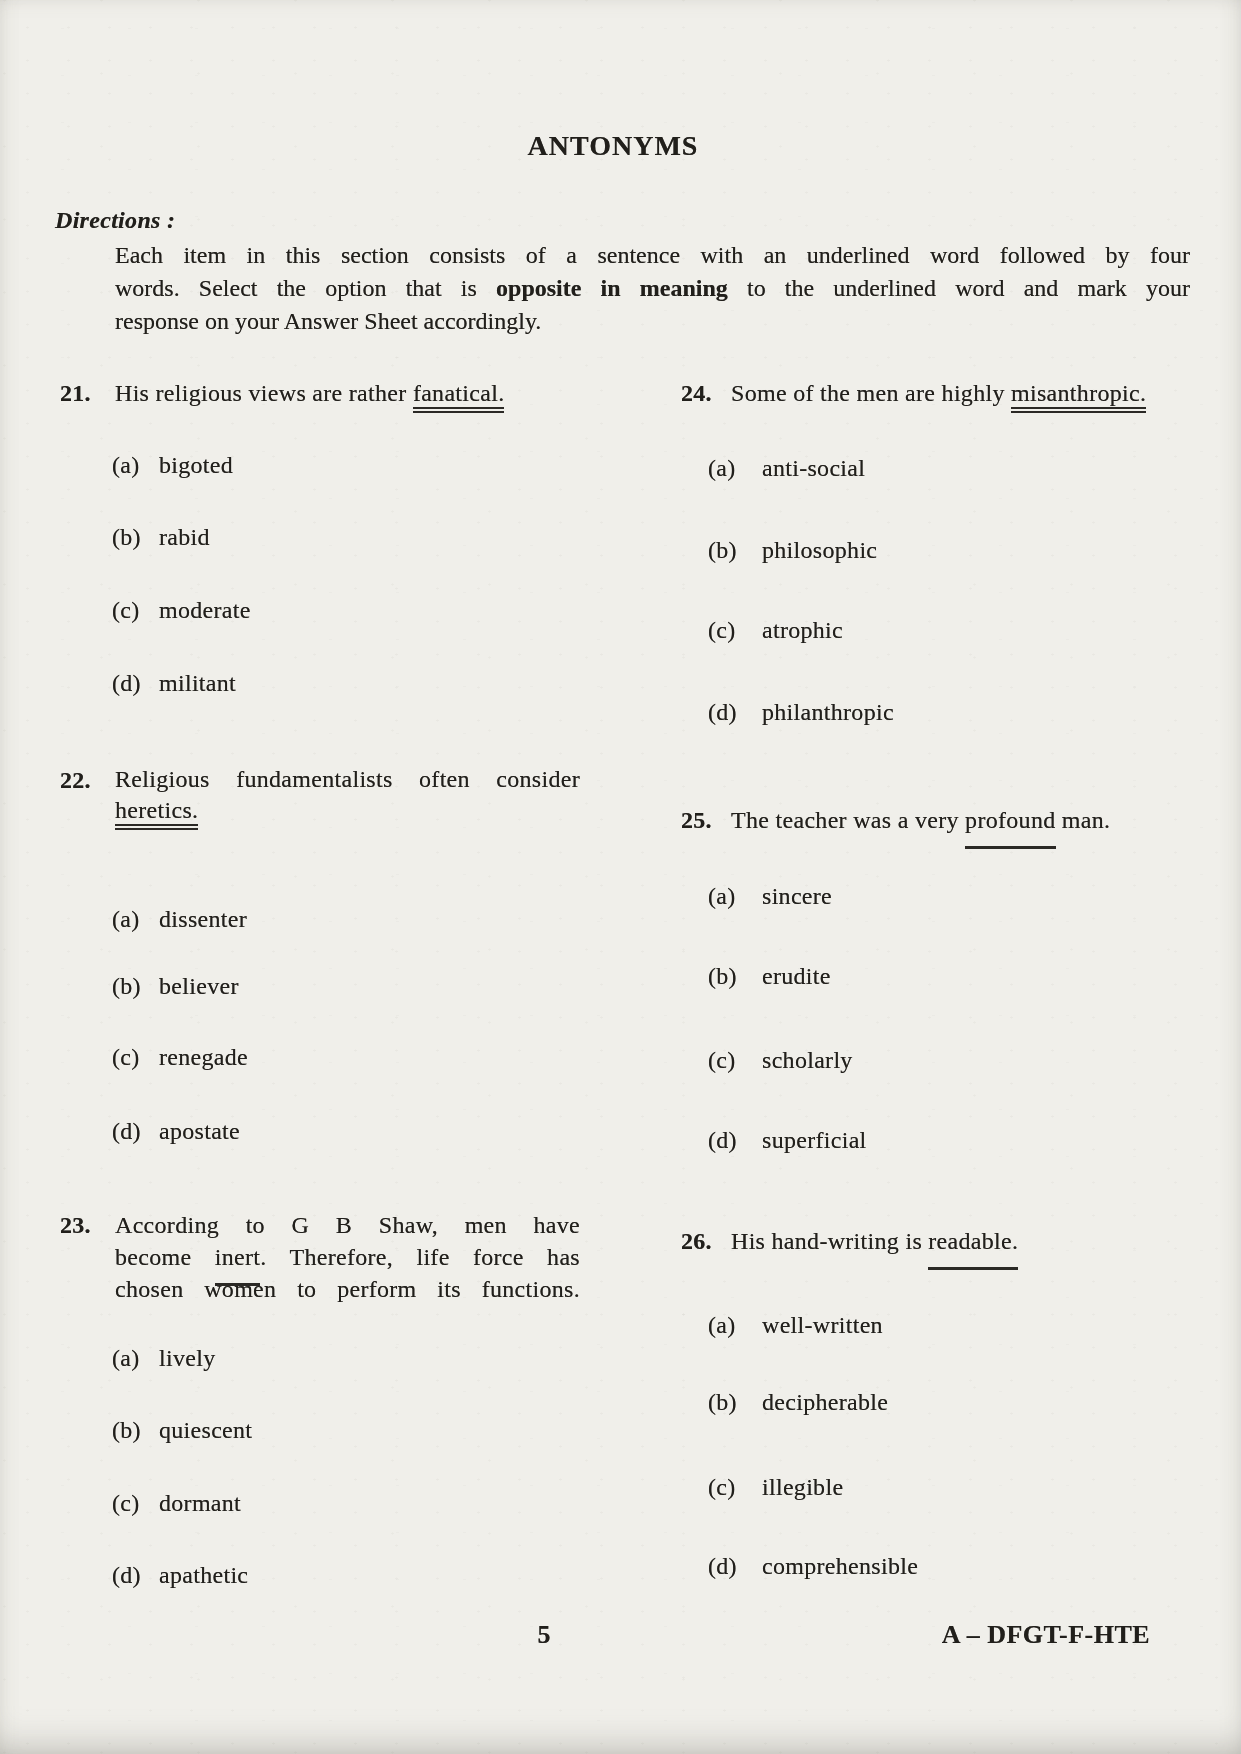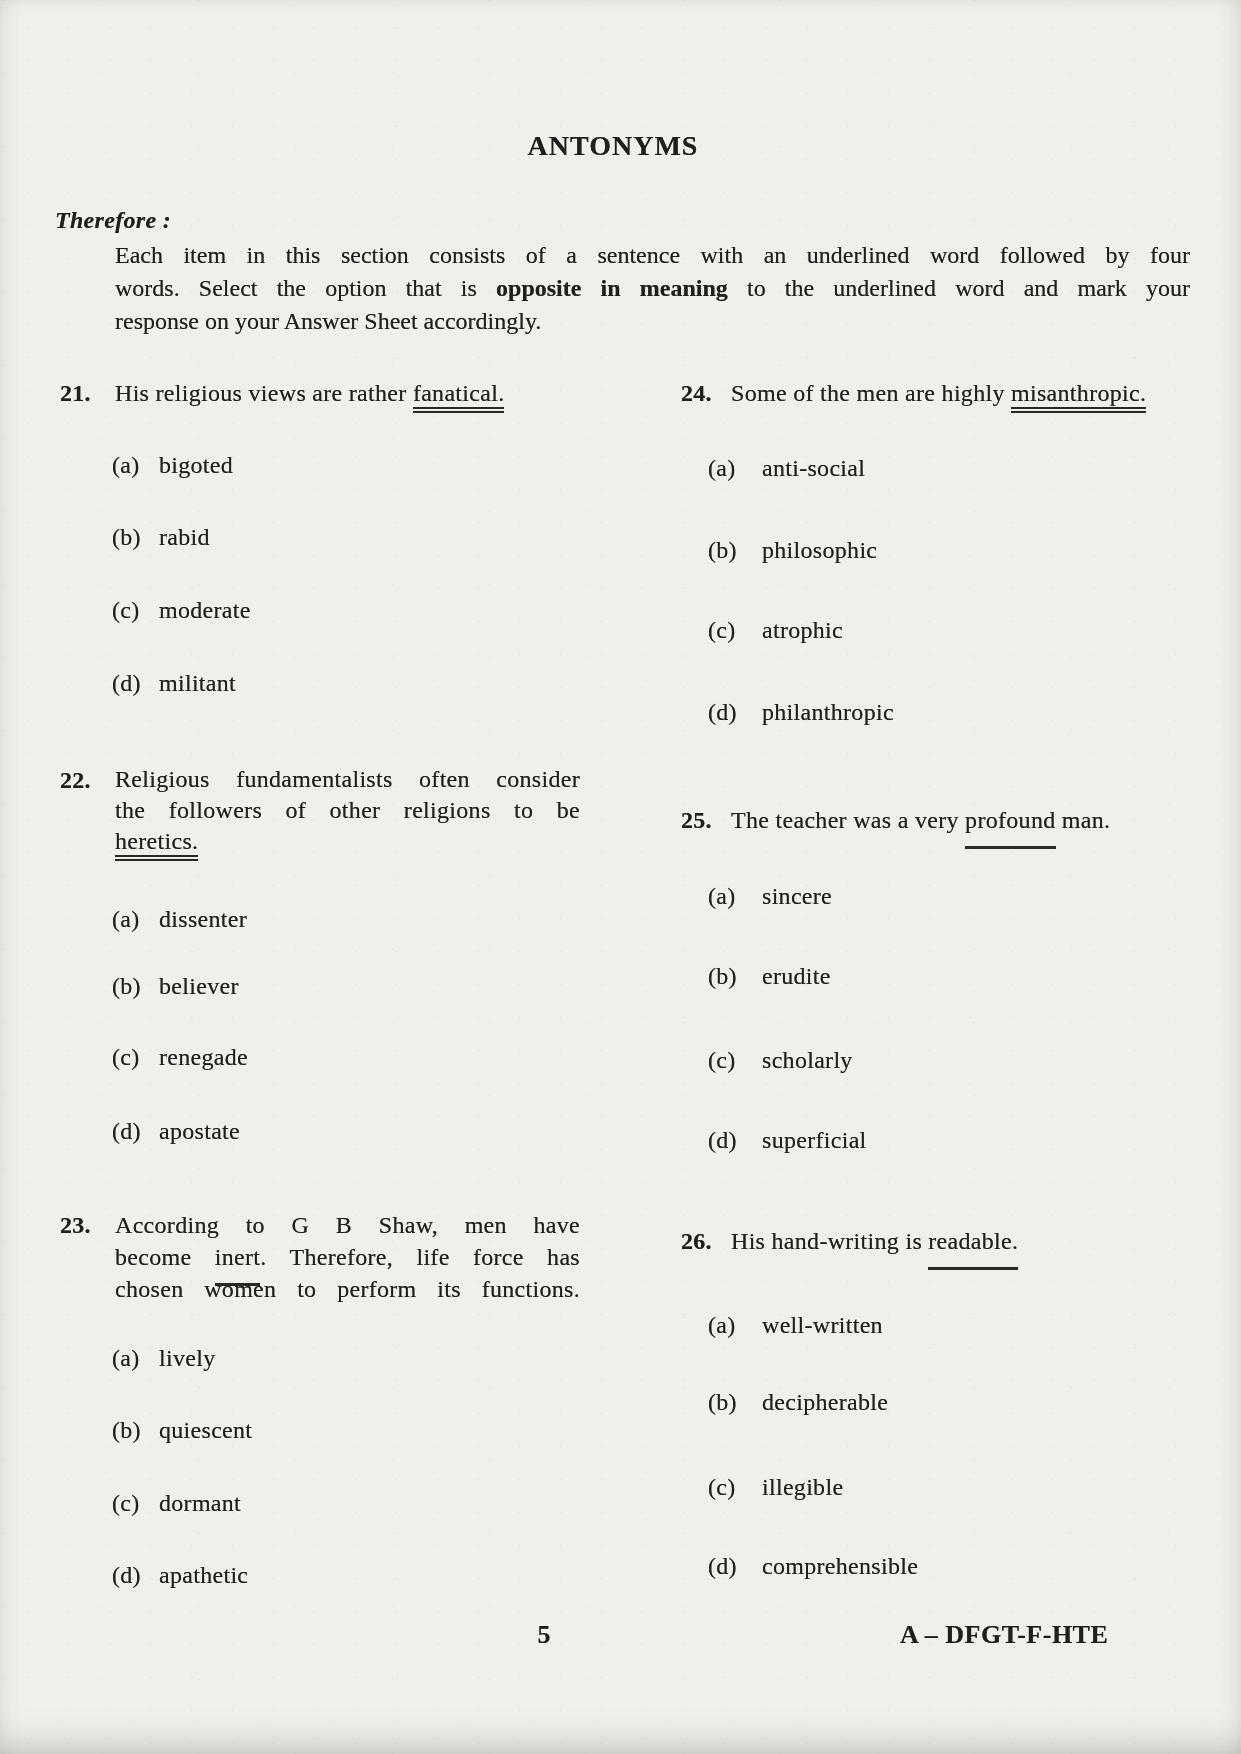--- a/index.html
+++ b/index.html
@@ -48,31 +48,31 @@
   .just{text-align:justify;text-align-last:justify;}
   .uw{border-bottom:3px solid #2b2925;padding-bottom:13px;}
   .uw.dbl{border-bottom:6px double #2b2925;padding-bottom:1px;}
   .opt{
     position:absolute;display:flex;align-items:baseline;
     font-size:24px;line-height:30px;letter-spacing:0.3px;
   }
   .opt .olet{flex:0 0 47px;}
   .opt.r .olet{flex:0 0 54px;}
   .pageno{left:520px;top:1620px;width:48px;text-align:center;font-weight:bold;font-size:26px;}
-  .code{left:900px;top:1620px;width:292px;text-align:left;font-weight:bold;font-size:26px;letter-spacing:0.5px;}
+  .code{left:900px;top:1620px;width:292px;text-align:center;font-weight:bold;font-size:26px;letter-spacing:0.5px;}
   .txtshadow{text-shadow:0 0 0.45px rgba(20,18,15,0.6);}
 </style>
 </head>
 <body>
 
 <div class="page txtshadow">
 
   <div class="t title">ANTONYMS</div>
 
-  <div class="t dirlabel">Therefore :</div>
+  <div class="t dirlabel">Directions :</div>
 
   <div class="t dirpara">
     <div class="pline"><span>Each item in this section consists of a sentence with an underlined word followed by four</span></div>
     <div class="pline"><span>words. Select the option that is </span><span class="bold">opposite in meaning</span><span> to the underlined word and mark your</span></div>
     <div class="pline last"><span>response on your Answer Sheet accordingly.</span></div>
   </div>
 
   <div class="q left" style="top:377px">
     <span class="qnum">21.</span>
     <div class="qline"><span>His religious views are rather </span><span class="uw dbl">fanatical.</span><span></span></div>
@@ -90,21 +90,20 @@
       <span class="otext">moderate</span>
     </div>
   <div class="opt" style="left:112px;top:668px">
       <span class="olet">(d)</span>
       <span class="otext">militant</span>
     </div>
 
   <div class="q left lh31" style="top:764px">
     <span class="qnum">22.</span>
     <div class="qline just"><span>Religious fundamentalists often consider</span></div>
-    <div class="qline just"><span>the followers of other religions to be</span></div>
     <div class="qline"><span></span><span class="uw dbl">heretics.</span><span></span></div>
   </div>
   <div class="opt" style="left:112px;top:904px">
       <span class="olet">(a)</span>
       <span class="otext">dissenter</span>
     </div>
   <div class="opt" style="left:112px;top:971px">
       <span class="olet">(b)</span>
       <span class="otext">believer</span>
     </div>

